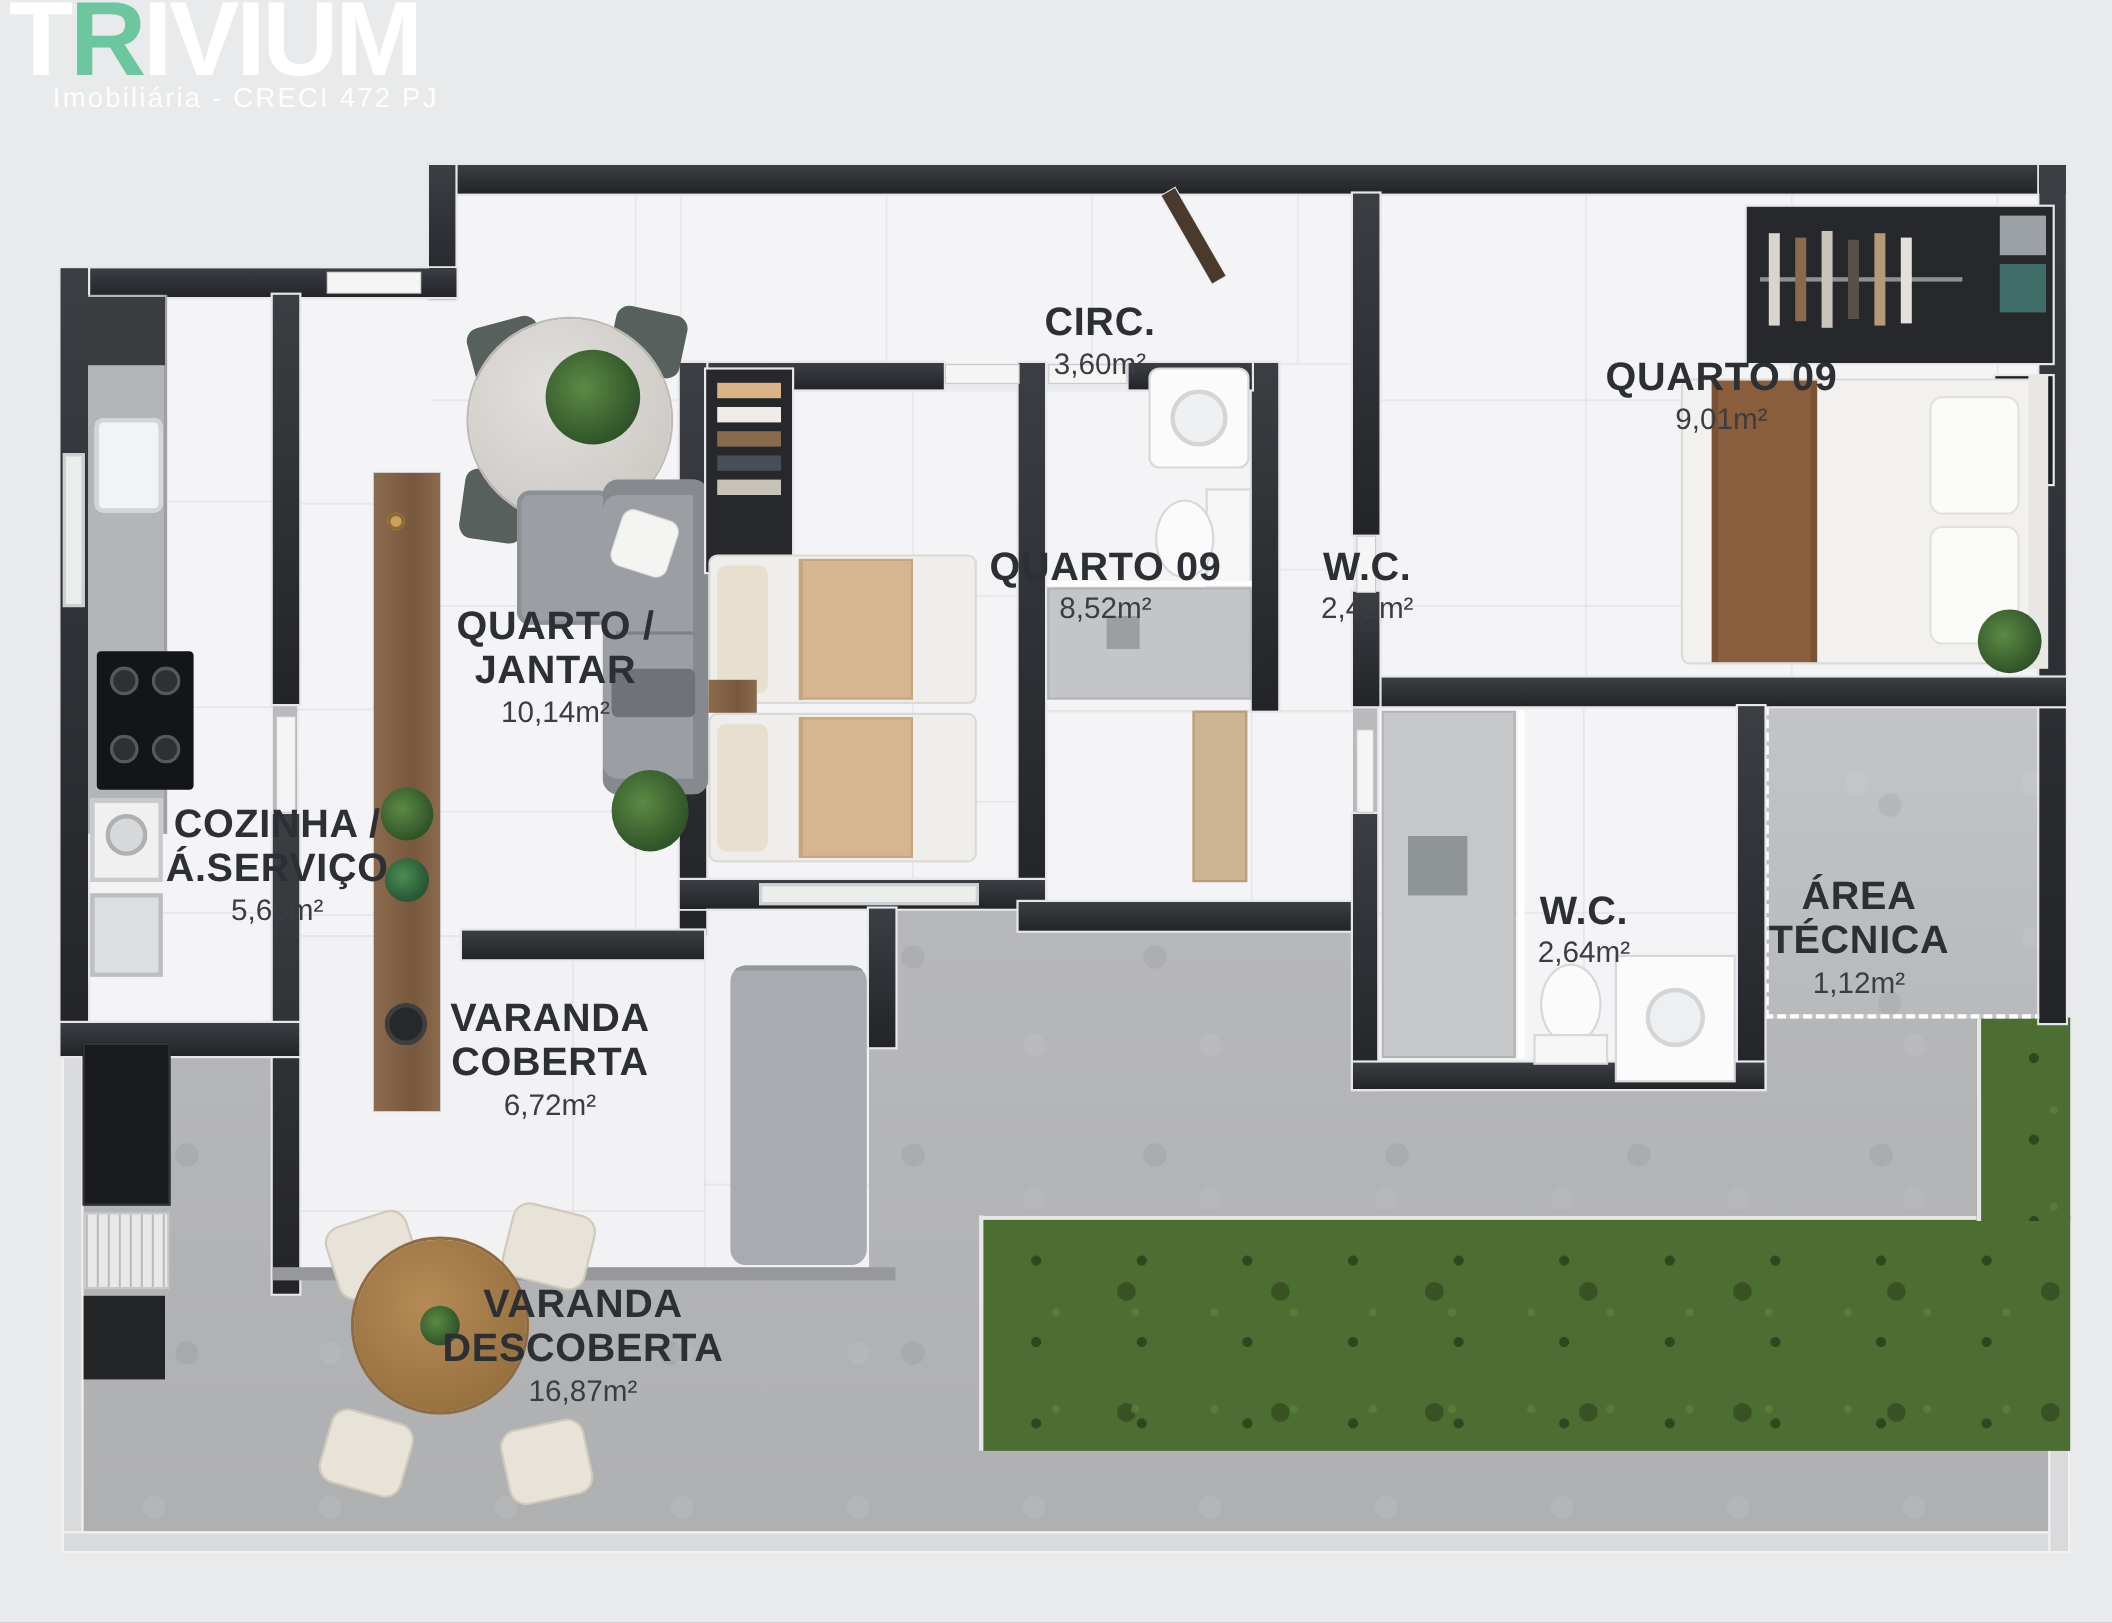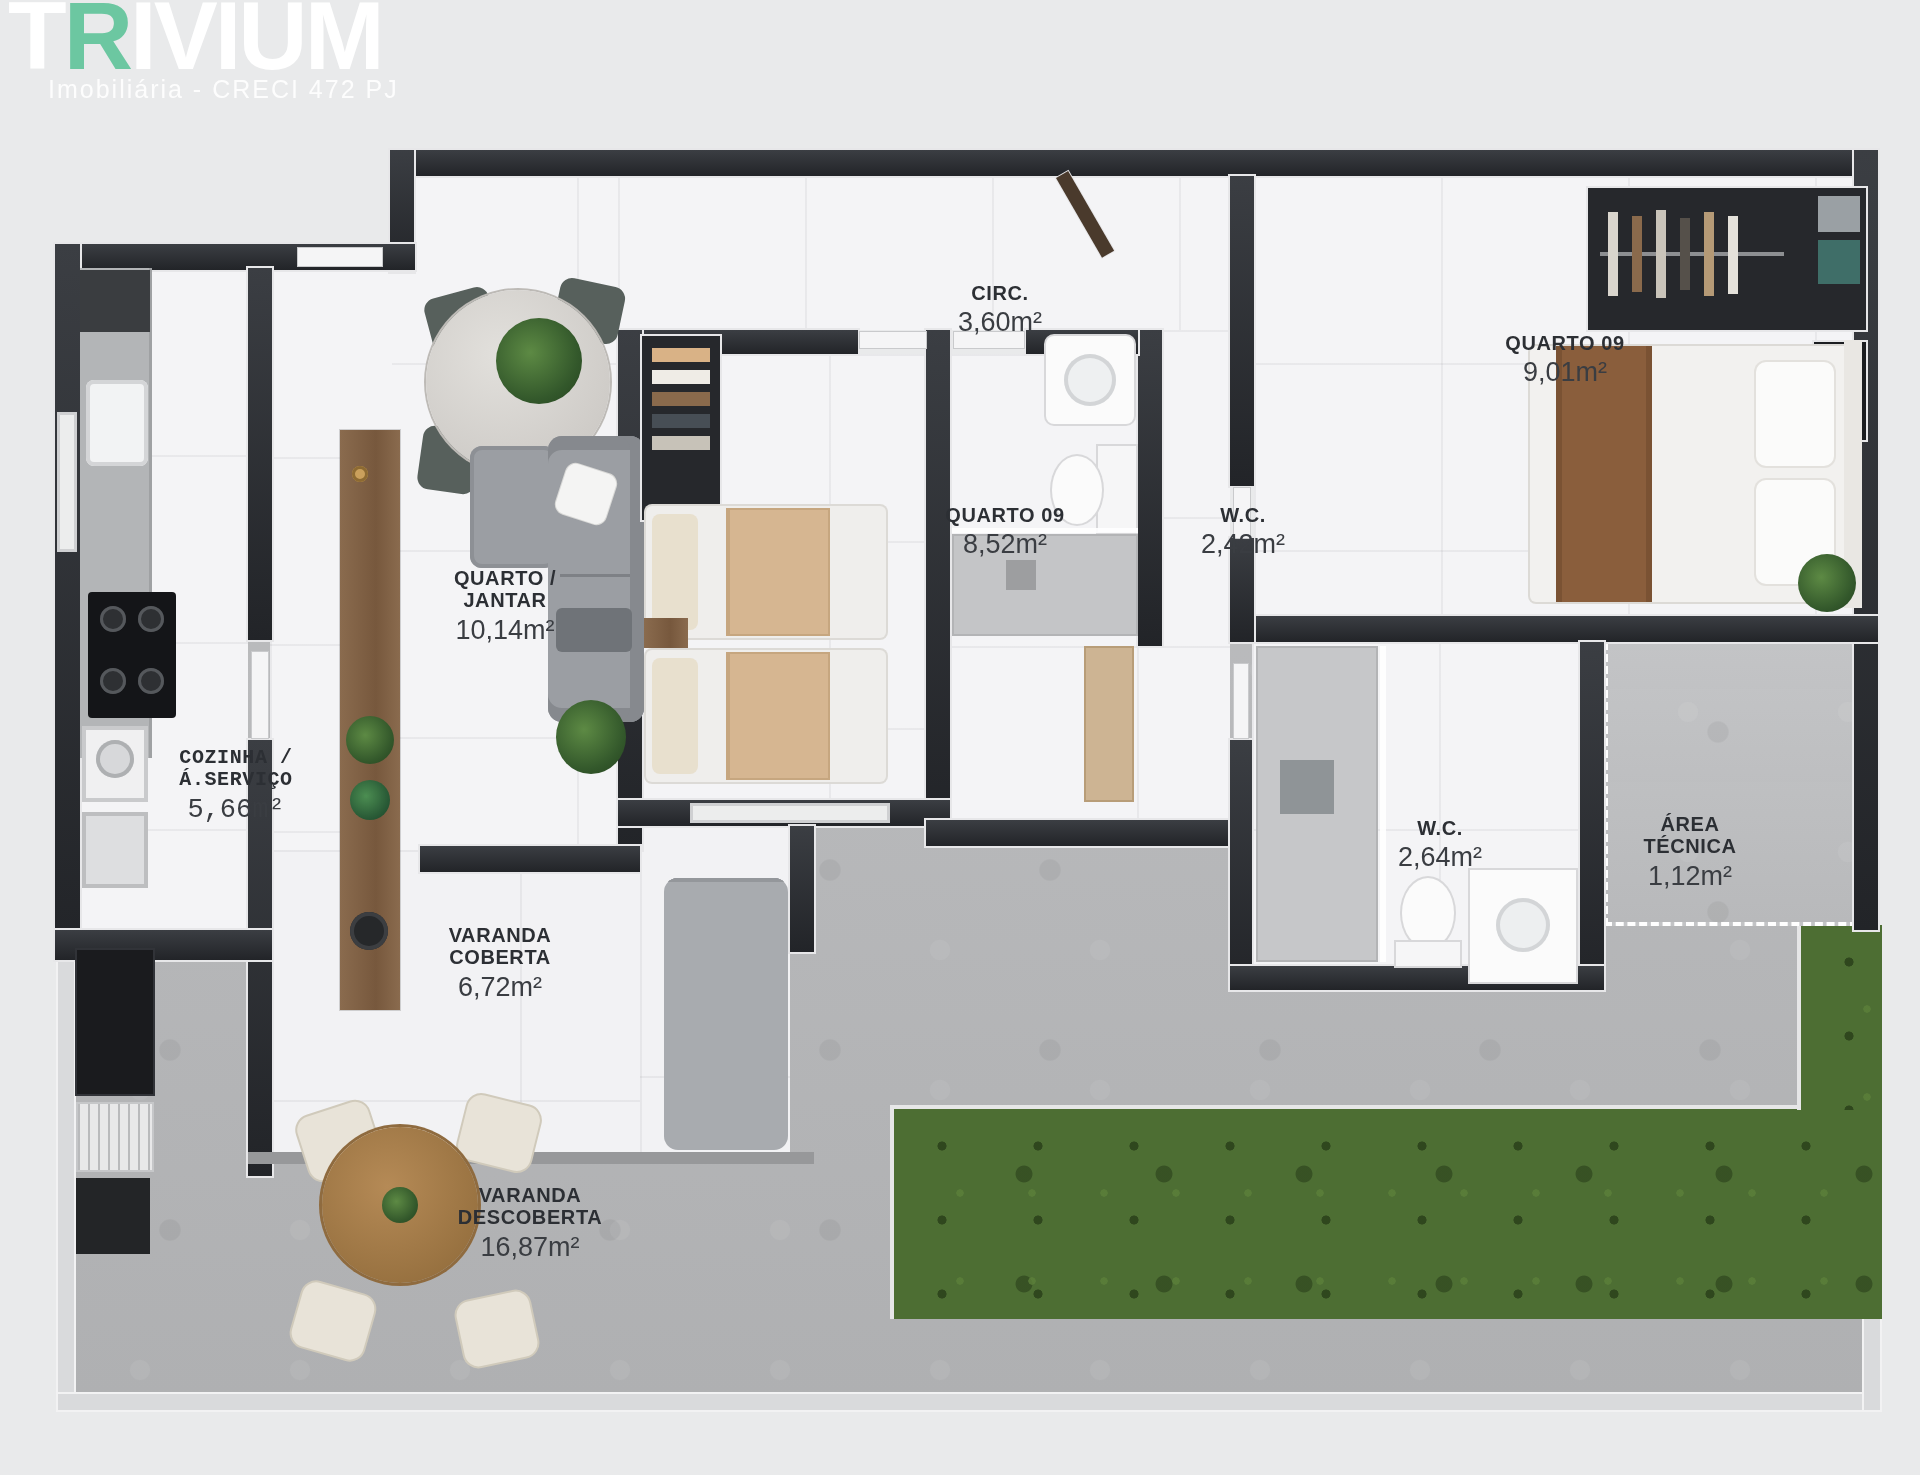--- a/index.html
+++ b/index.html
@@ -32,21 +32,21 @@
   .parapet{position:absolute;background:#d9dadc;box-shadow:0 0 0 2px #f2f2f3;}
   
   .dw{position:absolute;background:#f5f5f6;box-shadow:0 0 0 1px #c9cacc;}
   .win{position:absolute;background:#eceded;box-shadow:inset 0 0 0 3px #cfd0d2;}
   
   .wood{background:linear-gradient(90deg,#8a6b4e,#77583d 60%,#8a6b4e);}
   .plant{border-radius:50%;background:radial-gradient(circle at 40% 40%, #5d8a44, #33582b 65%, #24411e);}
   
   .rl{position:absolute;transform:translate(-50%,-50%);text-align:center;
       color:#2c2f34;white-space:nowrap;}
-  .rl .nm{font-weight:700;font-size:20px;line-height:1.12;letter-spacing:.6px;}
+  .rl .nm{font-weight:700;font-size:36px;line-height:1.12;letter-spacing:.6px;}
   .rl .ar{font-weight:400;font-size:27px;color:#3a3d42;margin-top:3px;}
   
   .logo{position:absolute;left:8px;top:-14px;color:#ffffff;}
   .logo .brand{font-size:96px;font-weight:700;letter-spacing:-3px;line-height:1.05;}
   .logo .accent{color:#6cc7a1;}
   .logo .sub{font-size:25px;font-weight:400;letter-spacing:2px;color:#fdfdfd;
              margin-top:-12px;margin-left:40px;}
 </style>
 </head>
 <body>
@@ -217,21 +217,21 @@
 </div>
 <div class="rl" style="left:1243px;top:532px;">
   <div class="nm">W.C.</div>
   <div class="ar">2,42m²</div>
 </div>
 <div class="rl" style="left:505px;top:606px;">
   <div class="nm">QUARTO /</div>
   <div class="nm">JANTAR</div>
   <div class="ar">10,14m²</div>
 </div>
-<div class="rl" style="left:236px;top:786px;font-family:Liberation Mono, monospace;">
+<div class="rl" style="left:252px;top:786px;">
   <div class="nm">COZINHA /</div>
   <div class="nm">Á.SERVIÇO</div>
   <div class="ar">5,66m²</div>
 </div>
 <div class="rl" style="left:1440px;top:845px;">
   <div class="nm">W.C.</div>
   <div class="ar">2,64m²</div>
 </div>
 <div class="rl" style="left:1690px;top:852px;">
   <div class="nm">ÁREA</div>

